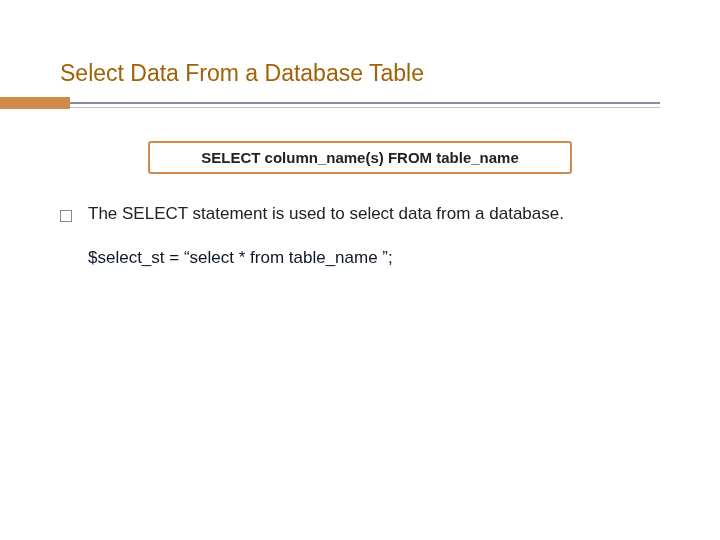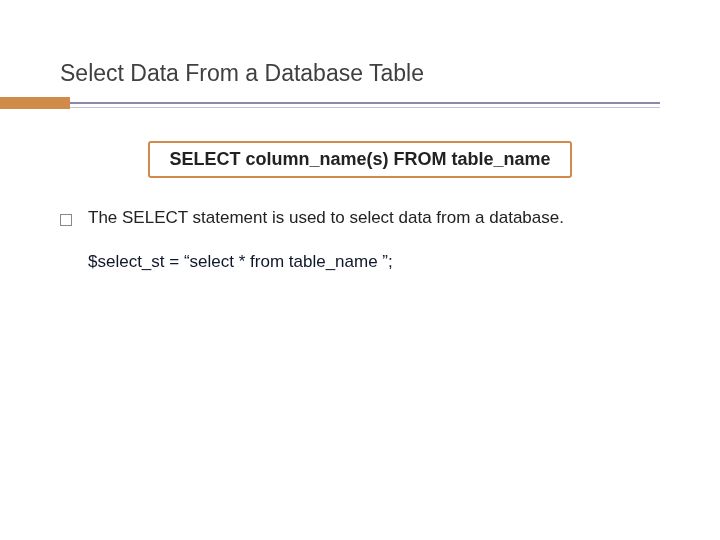--- a/index.html
+++ b/index.html
@@ -10,21 +10,21 @@
     background: #ffffff;
     font-family: Arial, Helvetica, sans-serif;
     position: relative;
     overflow: hidden;
   }
   .content {
     padding: 60px 60px 0 60px;
   }
   .title {
     font-size: 23px;
-    color: #404040;
+    color: #a16207;
     margin: 0 0 10px 0;
     font-weight: normal;
   }
   .rule-wrap {
     position: relative;
     height: 14px;
     margin-bottom: 30px;
     margin-left: -60px;
     width: 660px;
   }
@@ -52,21 +52,21 @@
     height: 1px;
     background: #c2c2d6;
   }
   .syntax-box {
     margin: 0 auto 30px auto;
     width: 400px;
     border: 2px solid #d08a4a;
     border-radius: 3px;
     padding: 6px 10px;
     text-align: center;
-    font-size: 18px;
+    font-size: 15px;
     font-weight: bold;
     color: #222;
   }
   .bullet-row {
     display: flex;
     align-items: center;
     margin: 0 0 24px 0;
   }
   .bullet-icon {
     width: 10px;

